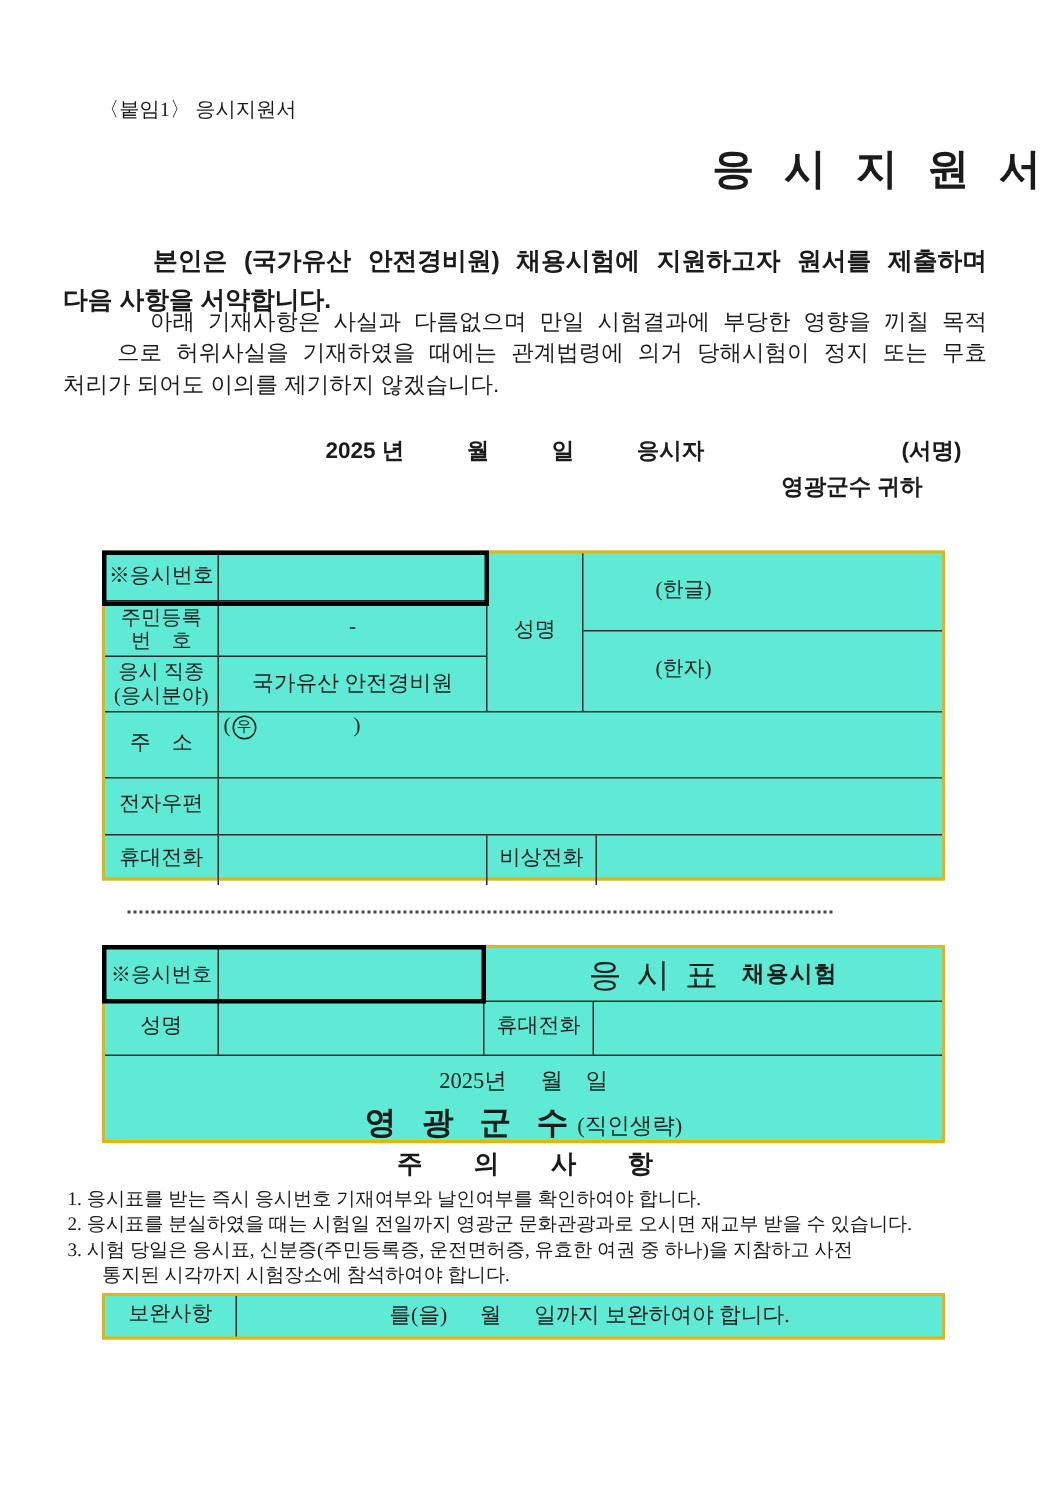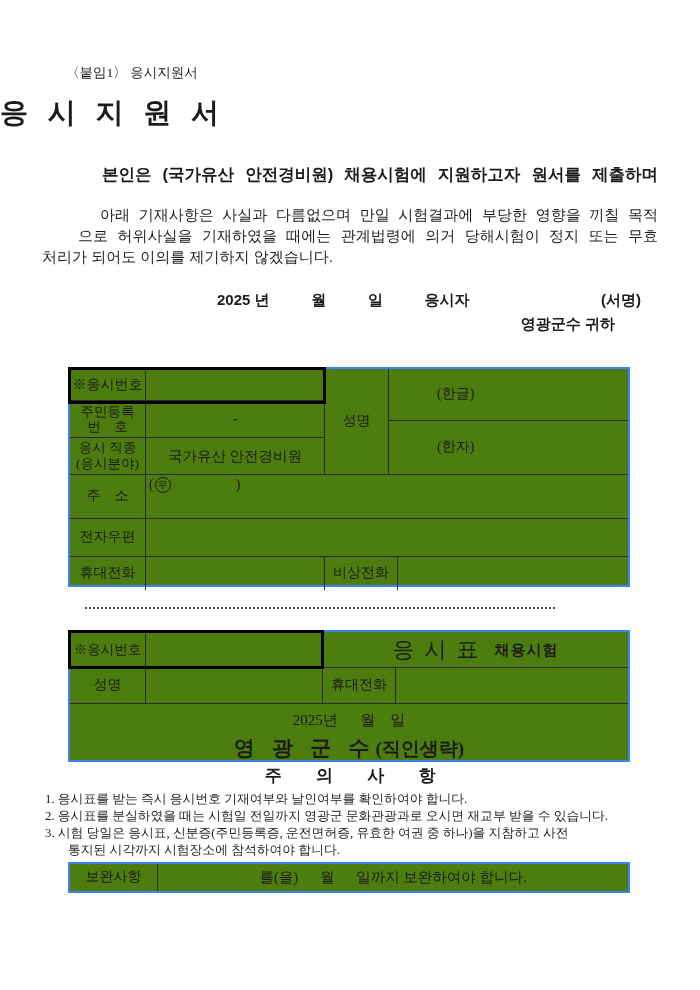--- a/index.html
+++ b/index.html
@@ -13,40 +13,40 @@
     overflow:hidden;
   }
   .abs{position:absolute;}
   .sans{font-family:"Liberation Sans", sans-serif;}
   .serif{font-family:"Liberation Serif", serif;}
   .pre{white-space:pre;}
 
   
   .attach-note{left:66px;top:64px;font-size:13.5px;}
   .doc-title{
-    left:0;top:94px;width:700px;text-align:left;
+    left:0;top:94px;width:700px;text-align:right;
     font-size:28px;font-weight:bold;letter-spacing:6px;white-space:pre;
   }
 
   
   .para{left:42px;width:616px;}
   .para1{top:161px;font-size:16.5px;font-weight:bold;line-height:26px;}
   .para2{top:204px;font-size:15px;line-height:21px;}
   .jline{text-align:justify;text-align-last:justify;margin-left:36px;}
   .indent1{text-indent:24px;}
   .indent2{text-indent:22px;}
 
   .dateline{left:42px;top:291px;width:616px;height:20px;font-size:15px;font-weight:bold;}
   .dateline .dtxt{position:absolute;left:175px;top:0;white-space:pre;}
   .dateline .sig{position:absolute;right:17px;top:0;}
   .recipient{left:42px;top:315px;width:616px;text-align:right;padding-right:43px;
     box-sizing:border-box;font-size:15px;font-weight:bold;}
 
   
-  .tbl{box-sizing:border-box;border:2px solid #3b82f6;background:#4d7c0f;}
+  .tbl{box-sizing:border-box;border:2px solid #eab308;background:#5eead4;}
   .cell{box-sizing:border-box;display:flex;align-items:center;justify-content:center;
     font-size:14px;line-height:1.15;}
   .bl{border-left:1px solid #2b2b2b;}
   .bt{border-top:1px solid #2b2b2b;}
   .lbl2{flex-direction:column;text-align:center;font-size:13.5px;}
   .boldbox{position:absolute;border:3px solid #000;box-sizing:border-box;pointer-events:none;}
 
   
   .t1{left:68px;top:367px;width:562px;height:220px;}
   .t1 .top{display:flex;height:105px;}
@@ -84,21 +84,21 @@
     justify-content:space-evenly;padding:3px 0;}
   .t2 .la{width:75px;}
   .t2 .vb{width:177px;}
   .t2 .hdr{flex:1;gap:14px;}
   .t2 .ttl{font-size:22px;font-weight:normal;letter-spacing:2px;white-space:pre;}
   .t2 .sub{font-size:15px;font-weight:bold;letter-spacing:1px;}
   .t2 .moblbl{width:73px;}
   .t2 .mobval{flex:1;}
   .t2 .date{font-size:15px;white-space:pre;}
   .t2 .issuer{font-size:21px;font-weight:bold;letter-spacing:6px;white-space:pre;}
-  .t2 .issuer .note{font-size:19px;font-weight:bold;letter-spacing:0;}
+  .t2 .issuer .note{font-size:15px;font-weight:normal;letter-spacing:0;}
   .bb2{left:-2px;top:-2px;width:256px;height:39px;}
 
   
   .notice-h{left:34px;top:764px;width:632px;text-align:center;
     font-size:17px;font-weight:bold;letter-spacing:15px;text-indent:15px;white-space:pre;}
   .notes{left:45px;top:791px;width:612px;font-size:12.8px;line-height:17px;}
   .notes .cont{padding-left:23px;}
 
   
   .t3{left:68px;top:862px;width:562px;height:31px;display:flex;}
@@ -108,20 +108,21 @@
 </head>
 <body>
 
 <div class="page">
 
   <div class="abs attach-note serif">〈붙임1〉 응시지원서</div>
   <div class="abs doc-title sans">응 시 지 원 서</div>
 
   <div class="abs para para1 sans">
     <div class="jline indent1">본인은 (국가유산 안전경비원) 채용시험에 지원하고자 원서를 제출하며</div>
+    <div>다음 사항을 서약합니다.</div>
   </div>
 
   <div class="abs para para2 sans">
     <div class="jline indent2">아래 기재사항은 사실과 다름없으며 만일 시험결과에 부당한 영향을 끼칠 목적</div>
     <div class="jline">으로 허위사실을 기재하였을 때에는 관계법령에 의거 당해시험이 정지 또는 무효</div>
     <div>처리가 되어도 이의를 제기하지 않겠습니다.</div>
   </div>
 
   <div class="abs dateline sans">
     <span class="dtxt">2025 년          월          일          응시자</span>

